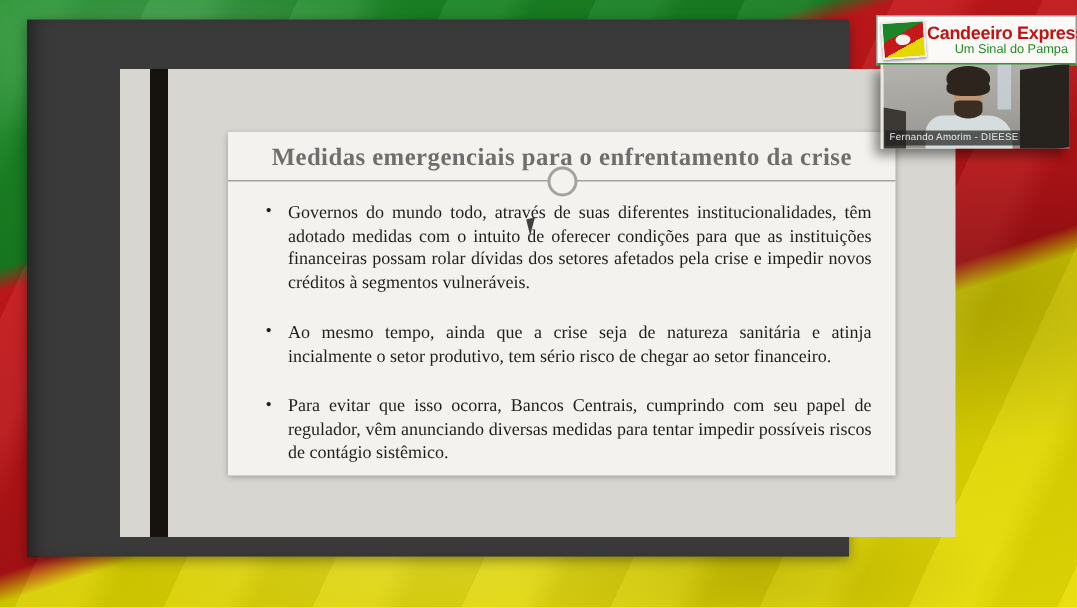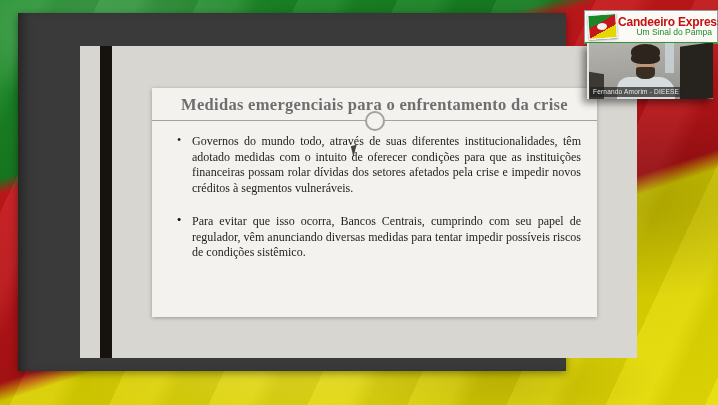--- a/index.html
+++ b/index.html
@@ -147,24 +147,25 @@
       <div class="divider">
         <div class="divider-circle"></div>
       </div>
       <ul class="bullets">
         <li>
           <span class="marker">•</span>
           <span>Governos do mundo todo, através de suas diferentes institucionalidades, têm adotado medidas com o intuito de oferecer condições para que as instituições financeiras possam rolar dívidas dos setores afetados pela crise e impedir novos créditos à segmentos vulneráveis.</span>
         </li>
         <li>
           <span class="marker">•</span>
+          <span>Ao mesmo tempo, ainda que a crise seja de natureza sanitária e atinja incialmente o setor produtivo, tem sério risco de chegar ao setor financeiro.</span>
         </li>
         <li>
           <span class="marker">•</span>
-          <span>Para evitar que isso ocorra, Bancos Centrais, cumprindo com seu papel de regulador, vêm anunciando diversas medidas para tentar impedir possíveis riscos de condições sistêmico.</span>
+          <span>Para evitar que isso ocorra, Bancos Centrais, cumprindo com seu papel de regulador, vêm anunciando diversas medidas para tentar impedir possíveis riscos de contágio sistêmico.</span>
         </li>
       </ul>
       <div class="cursor"></div>
     </div>
   </div>
 </div>
 
 <div class="overlay">
   <div class="banner">
     <div class="rs-flag"></div>

